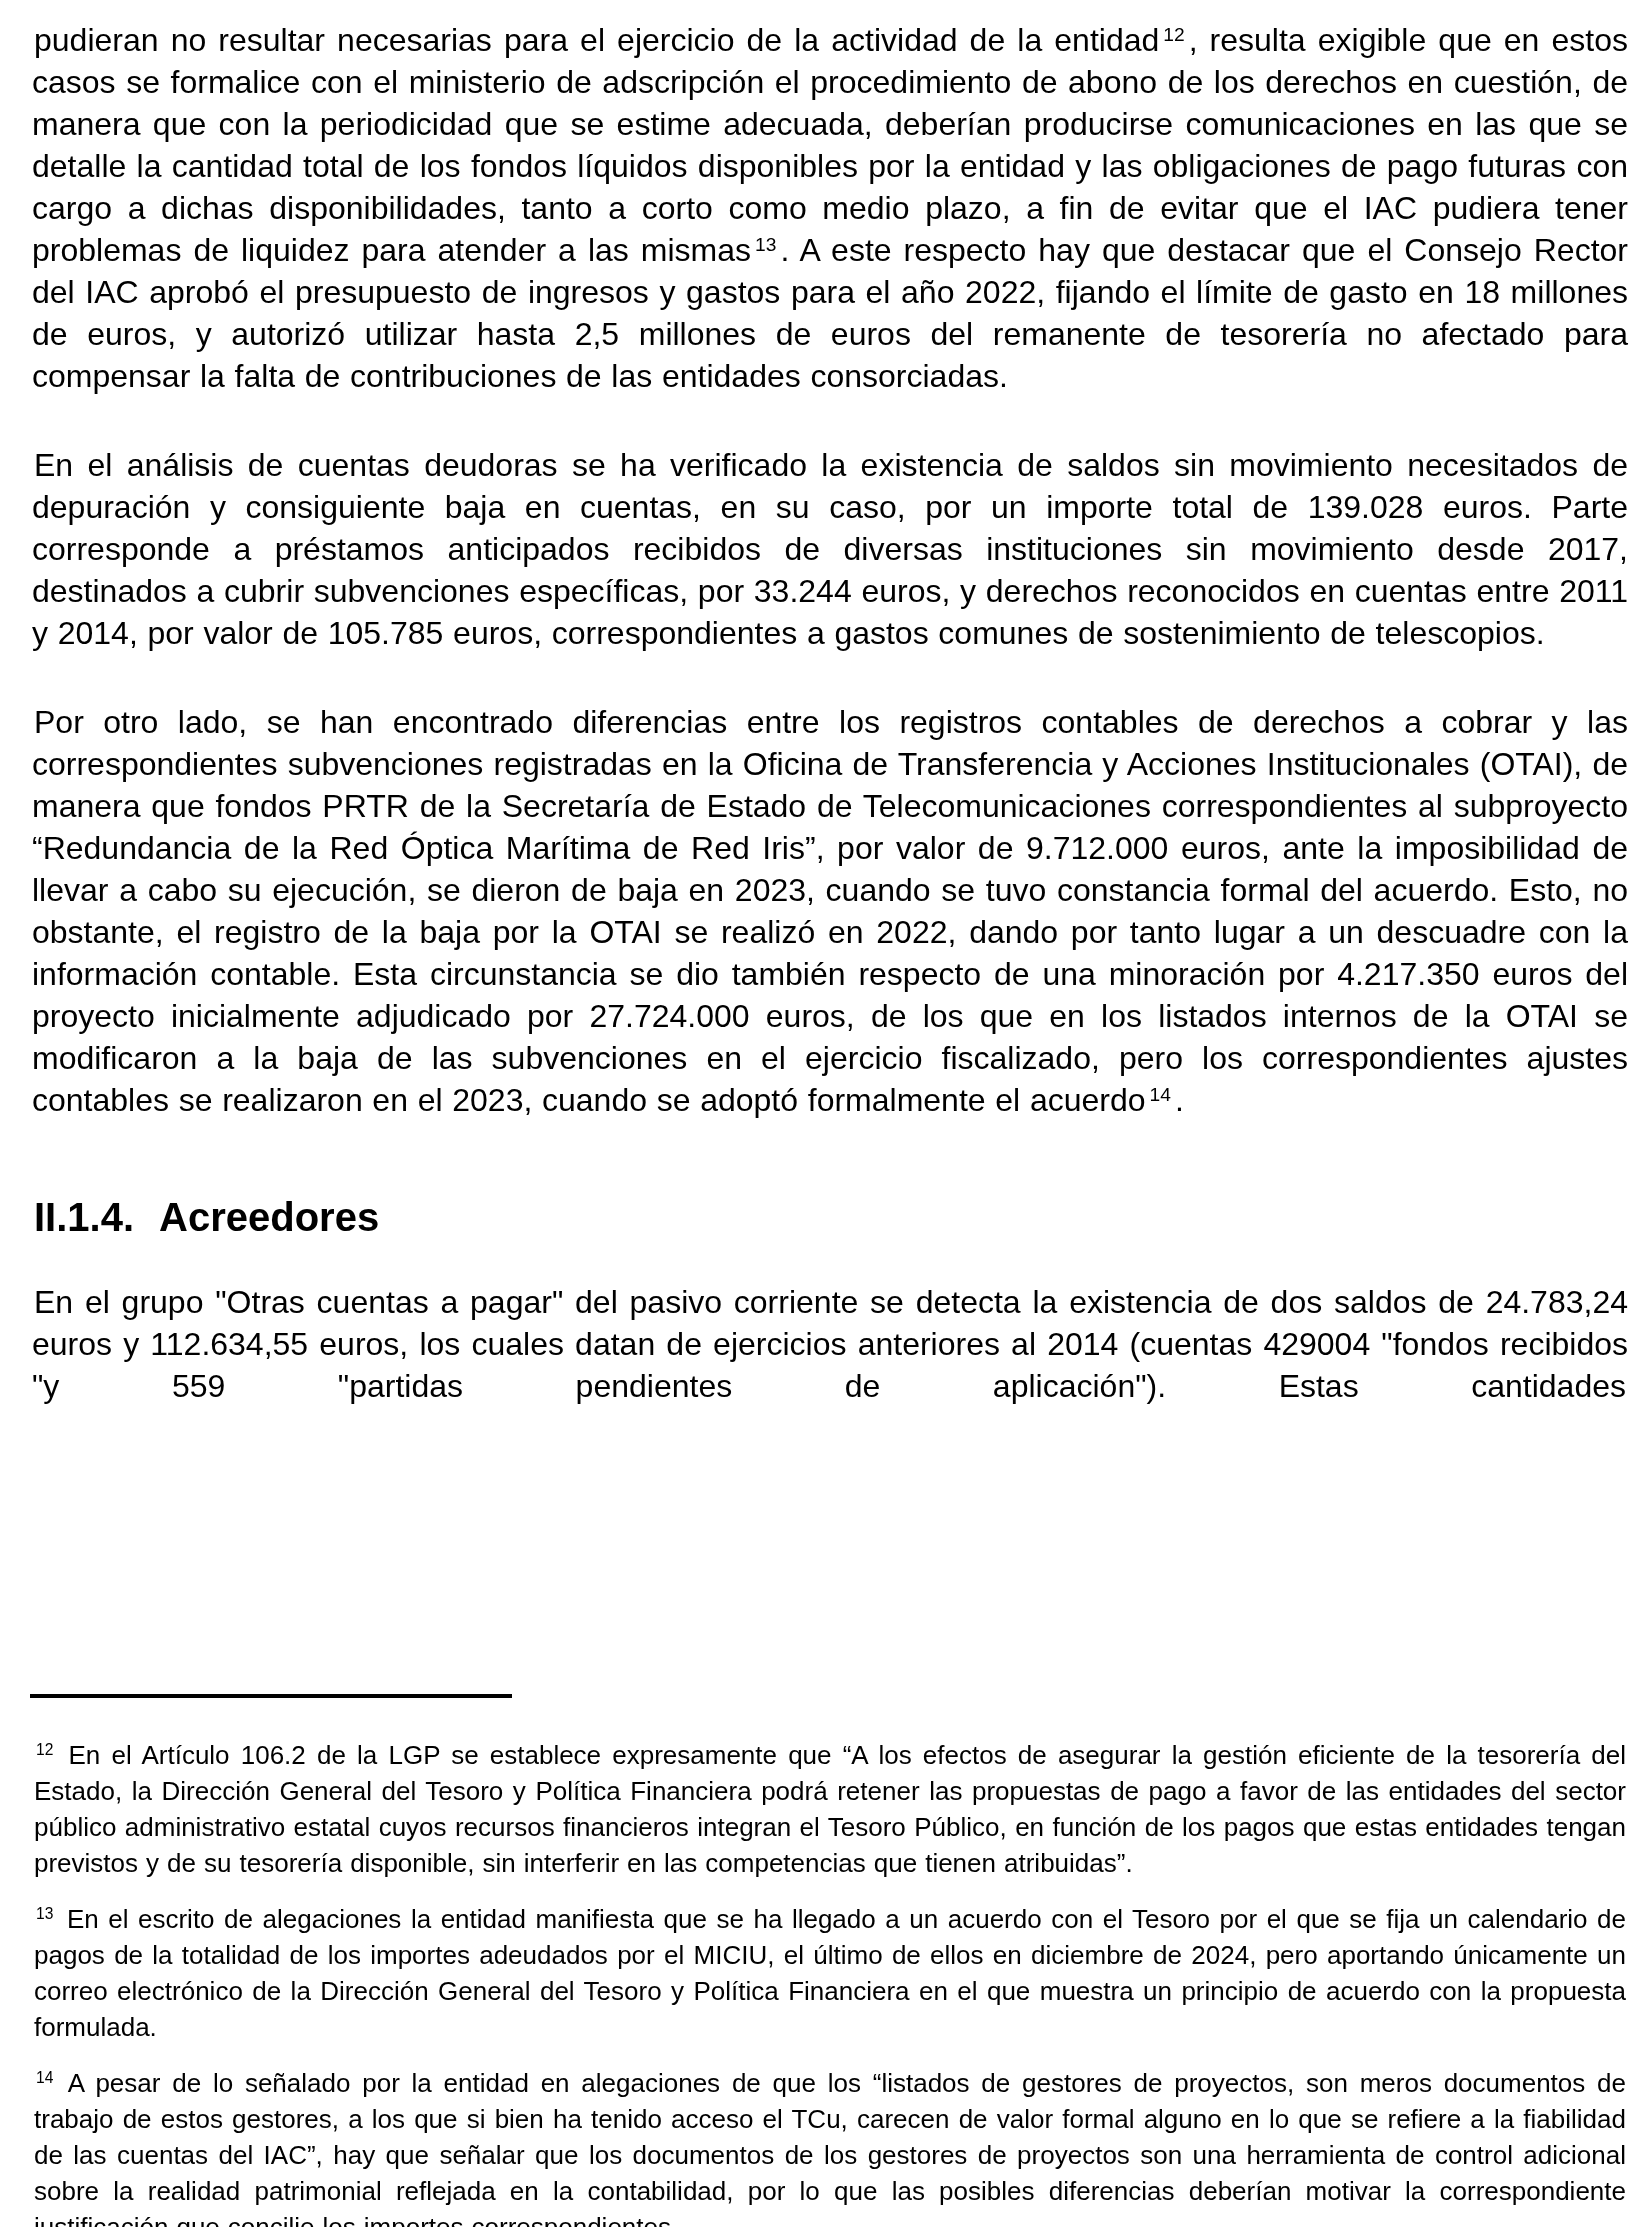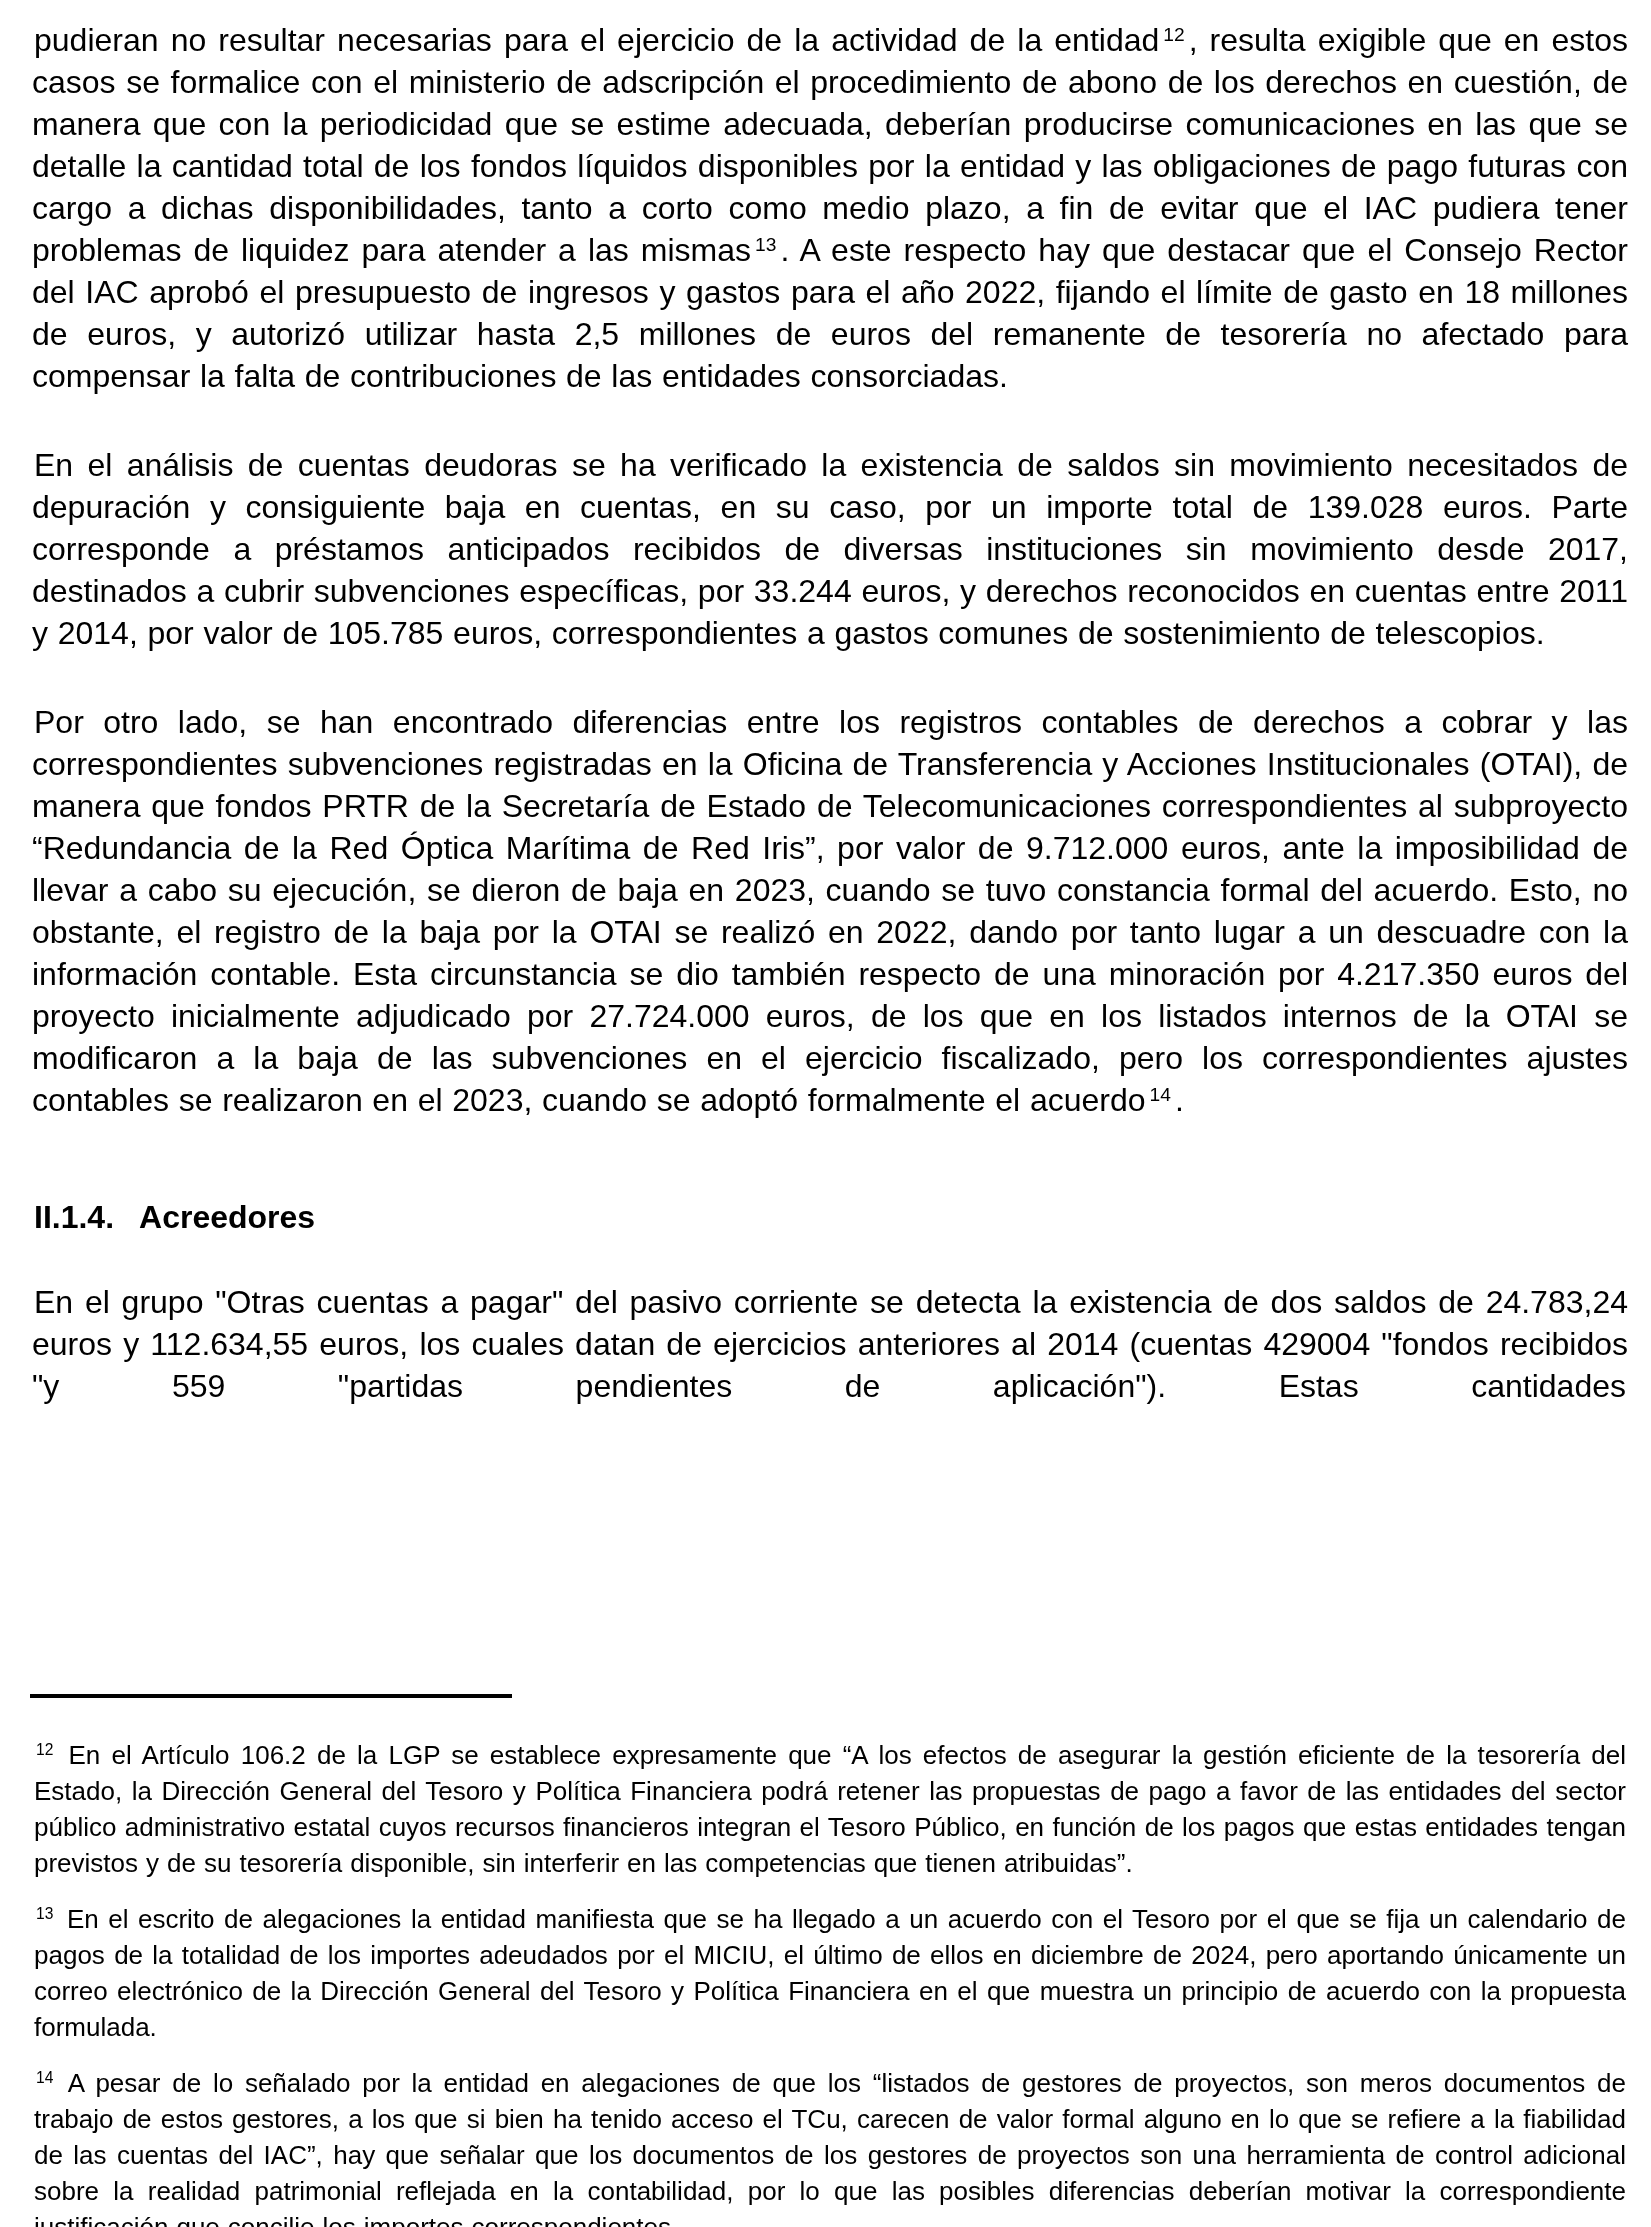--- a/index.html
+++ b/index.html
@@ -23,21 +23,21 @@
     font-size: 32px;
     line-height: 42px;
     text-align: justify;
     margin-bottom: 43px;
     word-spacing: 0.8px;
   }
   p.justify-last {
     text-align-last: justify;
   }
   h2.section-heading {
-    font-size: 32px;
+    font-size: 40px;
     line-height: 42px;
     font-weight: 700;
     margin-top: 71px;
     margin-bottom: 39px;
   }
   .heading-number { margin-right: 21px; }
   sup.fn-ref, sup.fn-marker {
     font-size: 60%;
     line-height: 0;
     vertical-align: baseline;

